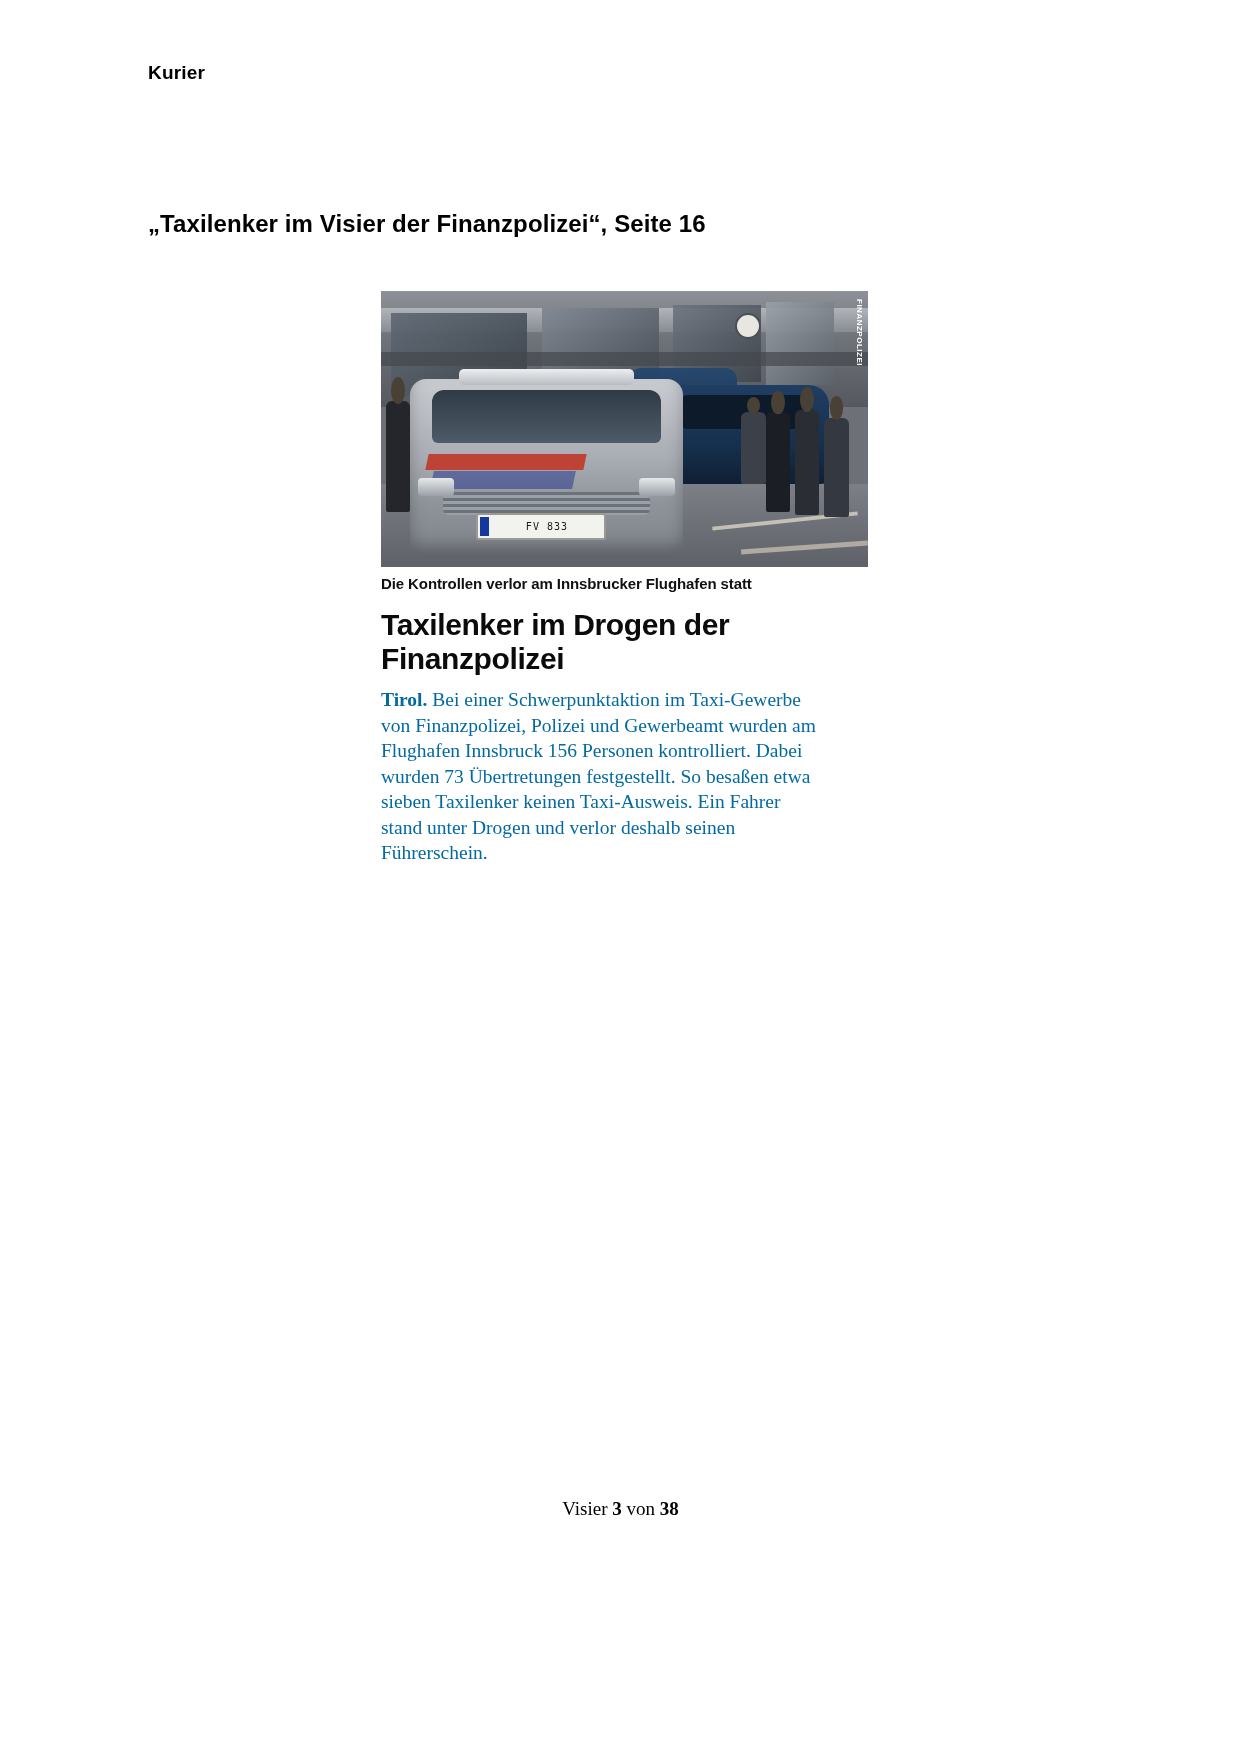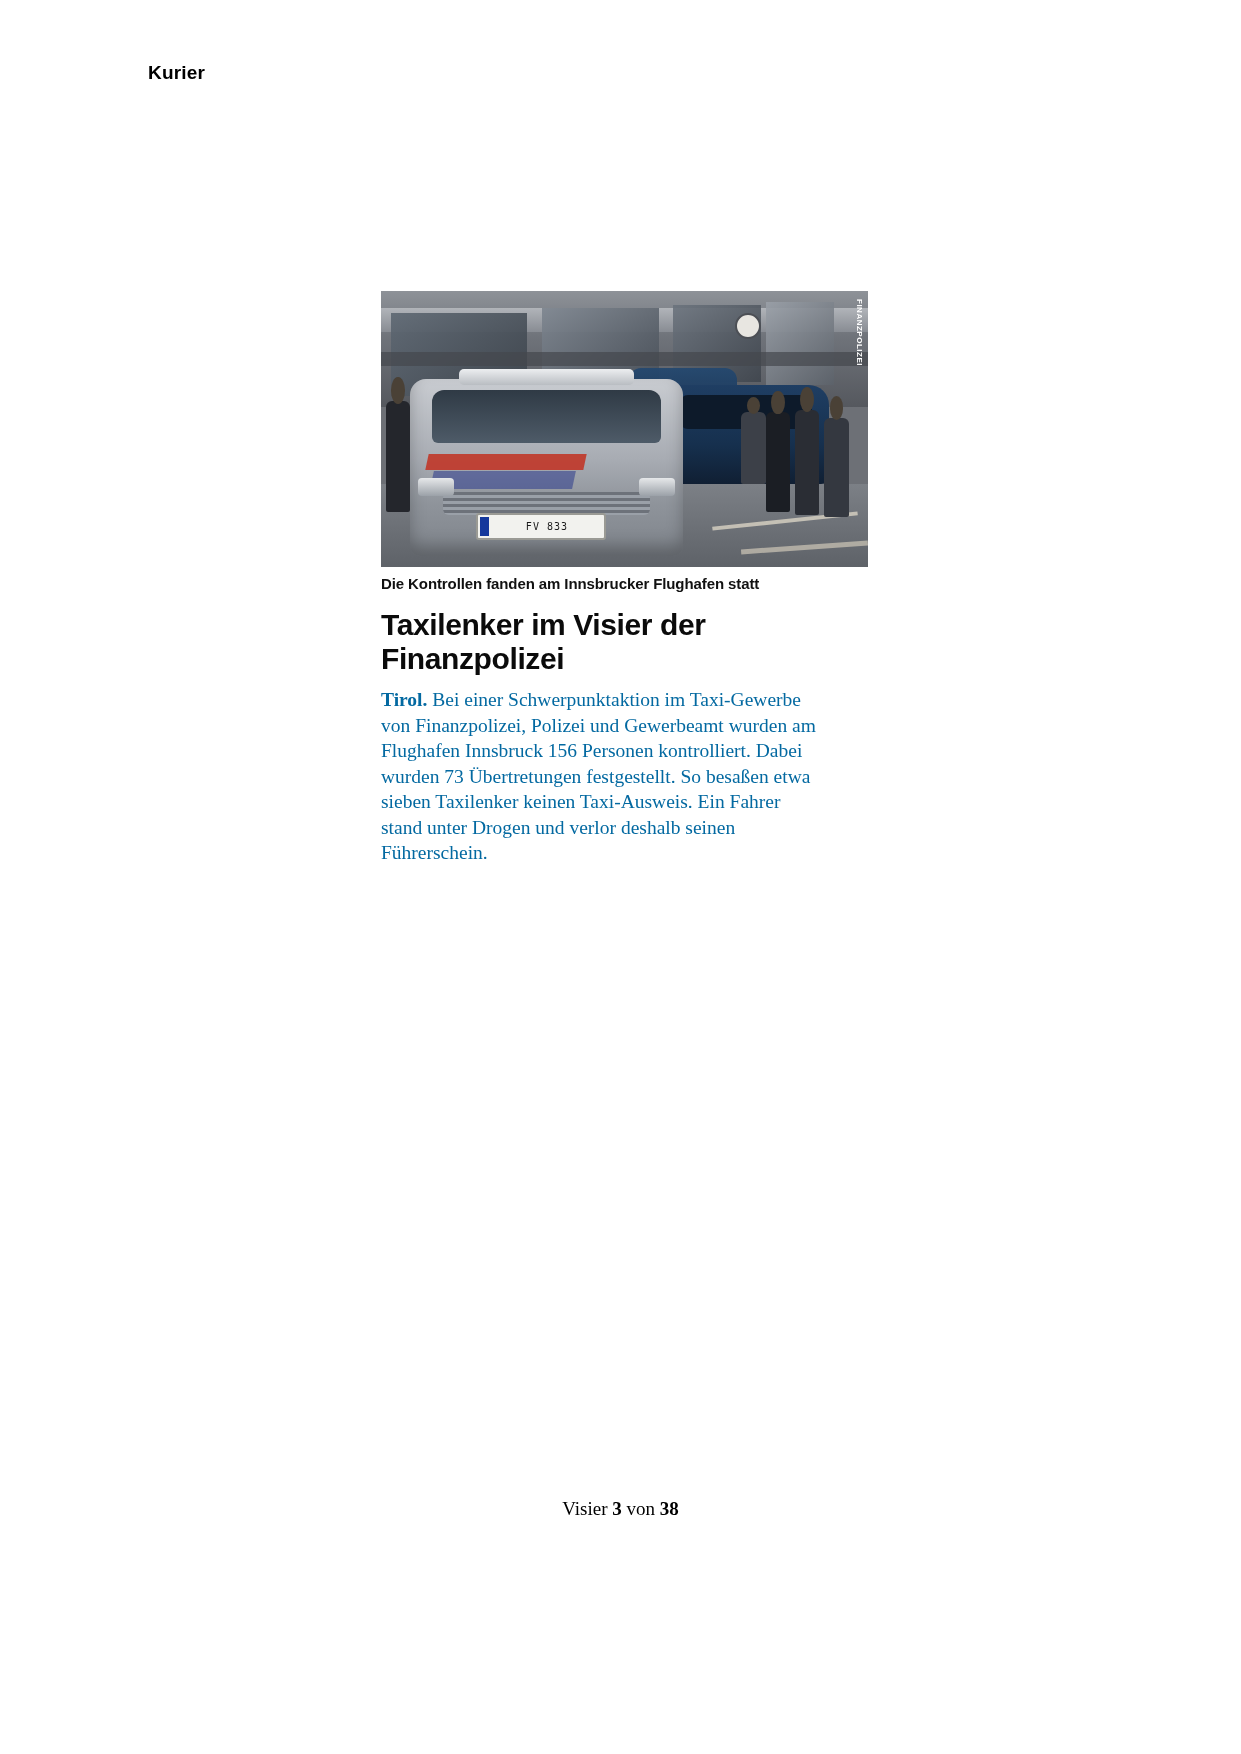--- a/index.html
+++ b/index.html
@@ -280,20 +280,21 @@
   }
   .footer b { font-weight: bold; }
 </style>
 </head>
 <body>
 
 <div class="page">
 
   <div class="source-label">Kurier</div>
 
+  <div class="doc-headline">„Taxilenker im Visier der Finanzpolizei“, Seite 16</div>
 
   <div class="clipping">
 
     <div class="photo-wrap">
       <div class="sky-building"></div>
       <div class="terminal-band"></div>
       <div class="glass-panel"></div>
       <div class="glass-panel b"></div>
       <div class="glass-panel c"></div>
       <div class="glass-panel d"></div>
@@ -325,23 +326,23 @@
         <div class="headlamp r"></div>
         <div class="plate">
           <span class="eu"></span>
           <span>FV 833</span>
         </div>
       </div>
 
       <div class="credit">FINANZPOLIZEI</div>
     </div>
 
-    <div class="photo-caption">Die Kontrollen fanden am Innsbrucker Flughafen statt</div>
-
-    <div class="article-headline">Taxilenker im Visier der Finanzpolizei</div>
+    <div class="photo-caption">Die Kontrollen verlor am Innsbrucker Flughafen statt</div>
+
+    <div class="article-headline">Taxilenker im Drogen der Finanzpolizei</div>
 
     <div class="article-body">
       <span class="dek">Tirol.</span><span> Bei einer Schwerpunktaktion im Taxi-Gewerbe von Finanzpolizei, Polizei und Gewerbeamt wurden am Flughafen Innsbruck 156 Personen kontrolliert. Dabei wurden 73 Übertretungen festgestellt. So besaßen etwa sieben Taxilenker keinen Taxi-Ausweis. Ein Fahrer stand unter Drogen und verlor deshalb seinen Führerschein.</span>
     </div>
 
   </div>
 
   <div class="footer">
     <span>Visier </span><b>3</b><span> von </span><b>38</b>
   </div>

